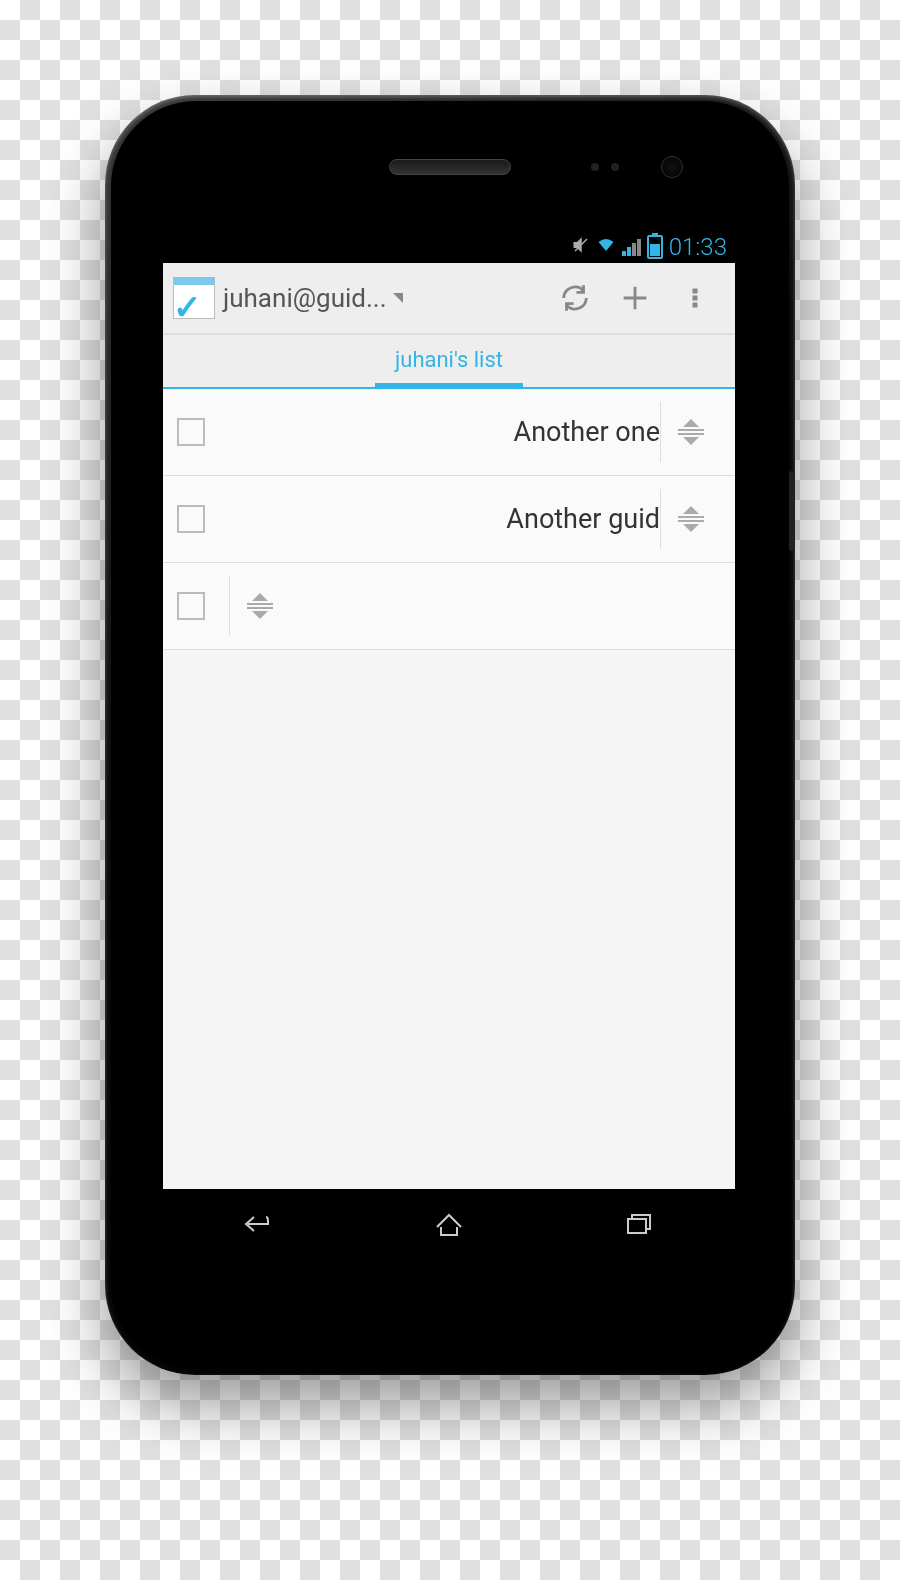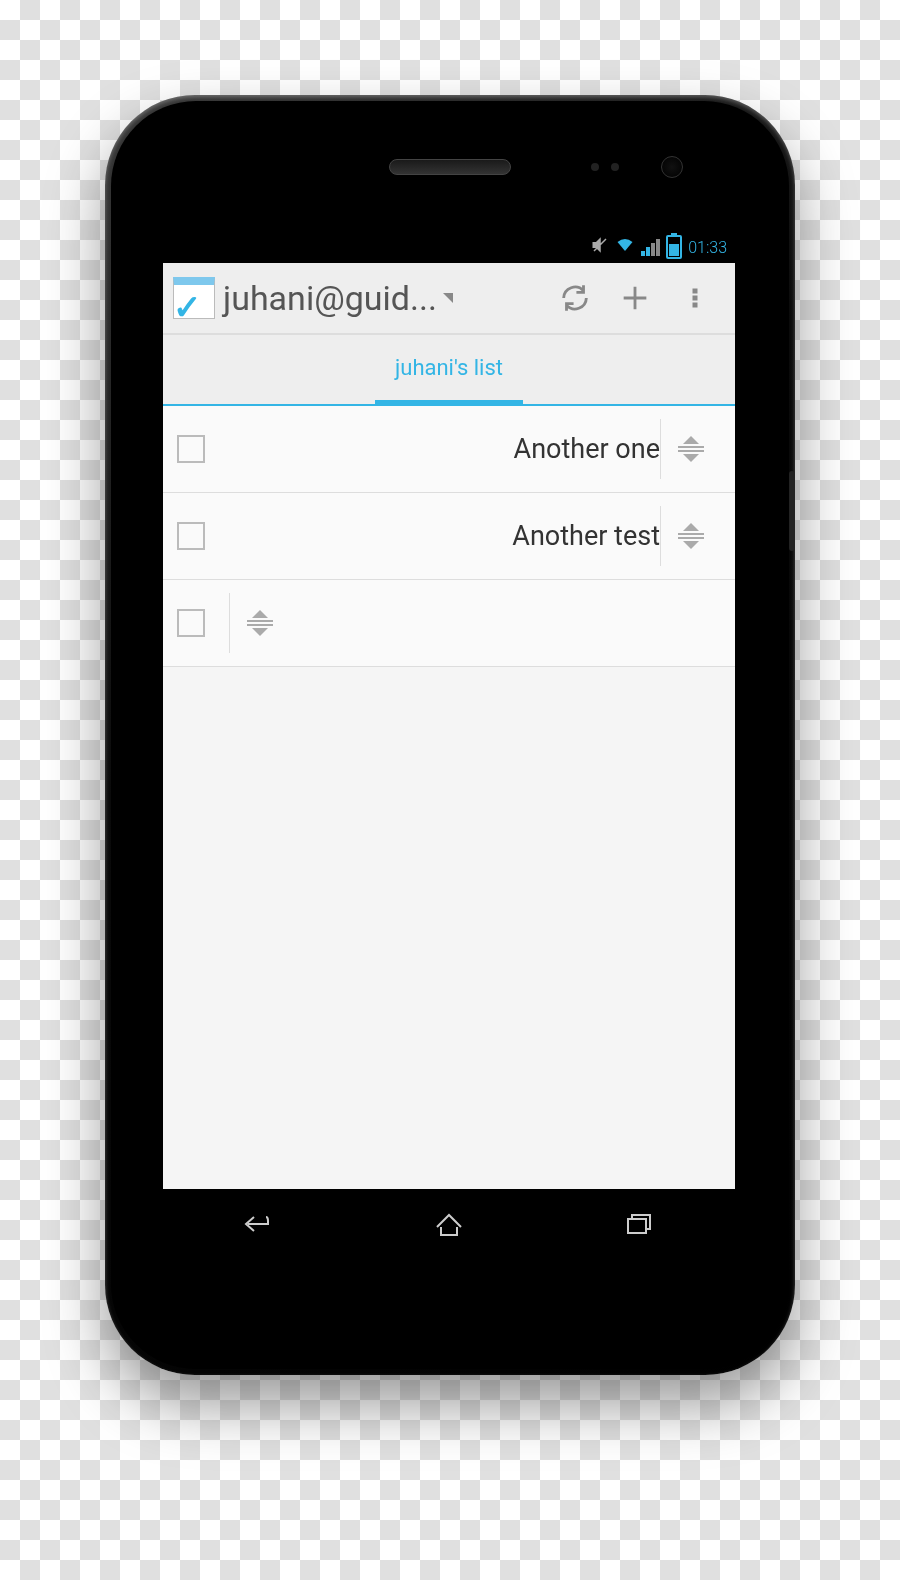--- a/index.html
+++ b/index.html
@@ -62,21 +62,21 @@
 }
 .statusbar {
   height: 32px;
   background: #000;
   display: flex;
   justify-content: flex-end;
   align-items: center;
   padding: 0 8px;
   gap: 6px;
   color: #33b5e5;
-  font-size: 16px;
+  font-size: 24px;
   font-weight: 300;
 }
 .statusbar .ico { color: #aaa; font-size: 18px; }
 .statusbar .ico.blue { color: #33b5e5; }
 .signal-bars { display: inline-flex; align-items: flex-end; gap: 1px; height: 18px; }
 .signal-bars span { width: 4px; background: #888; }
 .signal-bars span:nth-child(1){height:5px;background:#33b5e5;}
 .signal-bars span:nth-child(2){height:9px;background:#33b5e5;}
 .signal-bars span:nth-child(3){height:13px;}
 .signal-bars span:nth-child(4){height:17px;}
@@ -91,32 +91,32 @@
   border-bottom: 2px solid #ddd;
   display: flex;
   align-items: center;
   padding: 0 10px;
 }
 .app-icon {
   width: 42px; height: 42px; position: relative; margin-right: 8px;
 }
 .app-icon-bg { width: 42px; height: 42px; background: #fff; border: 1px solid #bbb; border-top: 8px solid #7ec8ed; box-sizing: border-box; position: relative; }
 .app-icon-check { position: absolute; left: 0px; top: 10px; color: #33b5e5; font-size: 34px; font-weight: bold; }
-.account-name { font-size: 34px; color: #555; flex: 0 0 auto; }
+.account-name { font-size: 26px; color: #555; flex: 0 0 auto; }
 .spinner-arrow {
   margin-left: 6px;
   width: 0; height: 0;
   border-left: 10px solid transparent;
   border-top: 10px solid #888;
 }
 .ab-spacer { flex: 1; }
 .ab-btn { width: 60px; height: 60px; display: flex; align-items: center; justify-content: center; color: #777; }
 .refresh-svg, .plus-svg, .overflow-svg { stroke: #888; }
 .tabbar {
-  height: 71px;
+  height: 54px;
   background: #eeeeee;
   display: flex;
   align-items: center;
   justify-content: center;
   position: relative;
 }
 .tab {
   color: #33b5e5;
   font-size: 22px;
   padding: 0 20px;
@@ -247,21 +247,21 @@
           <div class="item-label">Another one</div>
           <div class="drag-handle">
               <div class="tri-up"></div>
               <div class="line"></div>
               <div class="line"></div>
               <div class="tri-down"></div>
             </div>
         </div>
         <div class="list-row">
           <div class="checkbox"></div>
-          <div class="item-label">Another test</div>
+          <div class="item-label">Another guid</div>
           <div class="drag-handle">
               <div class="tri-up"></div>
               <div class="line"></div>
               <div class="line"></div>
               <div class="tri-down"></div>
             </div>
         </div>
         <div class="list-row">
           <div class="checkbox"></div>
           <div class="drag-handle">

